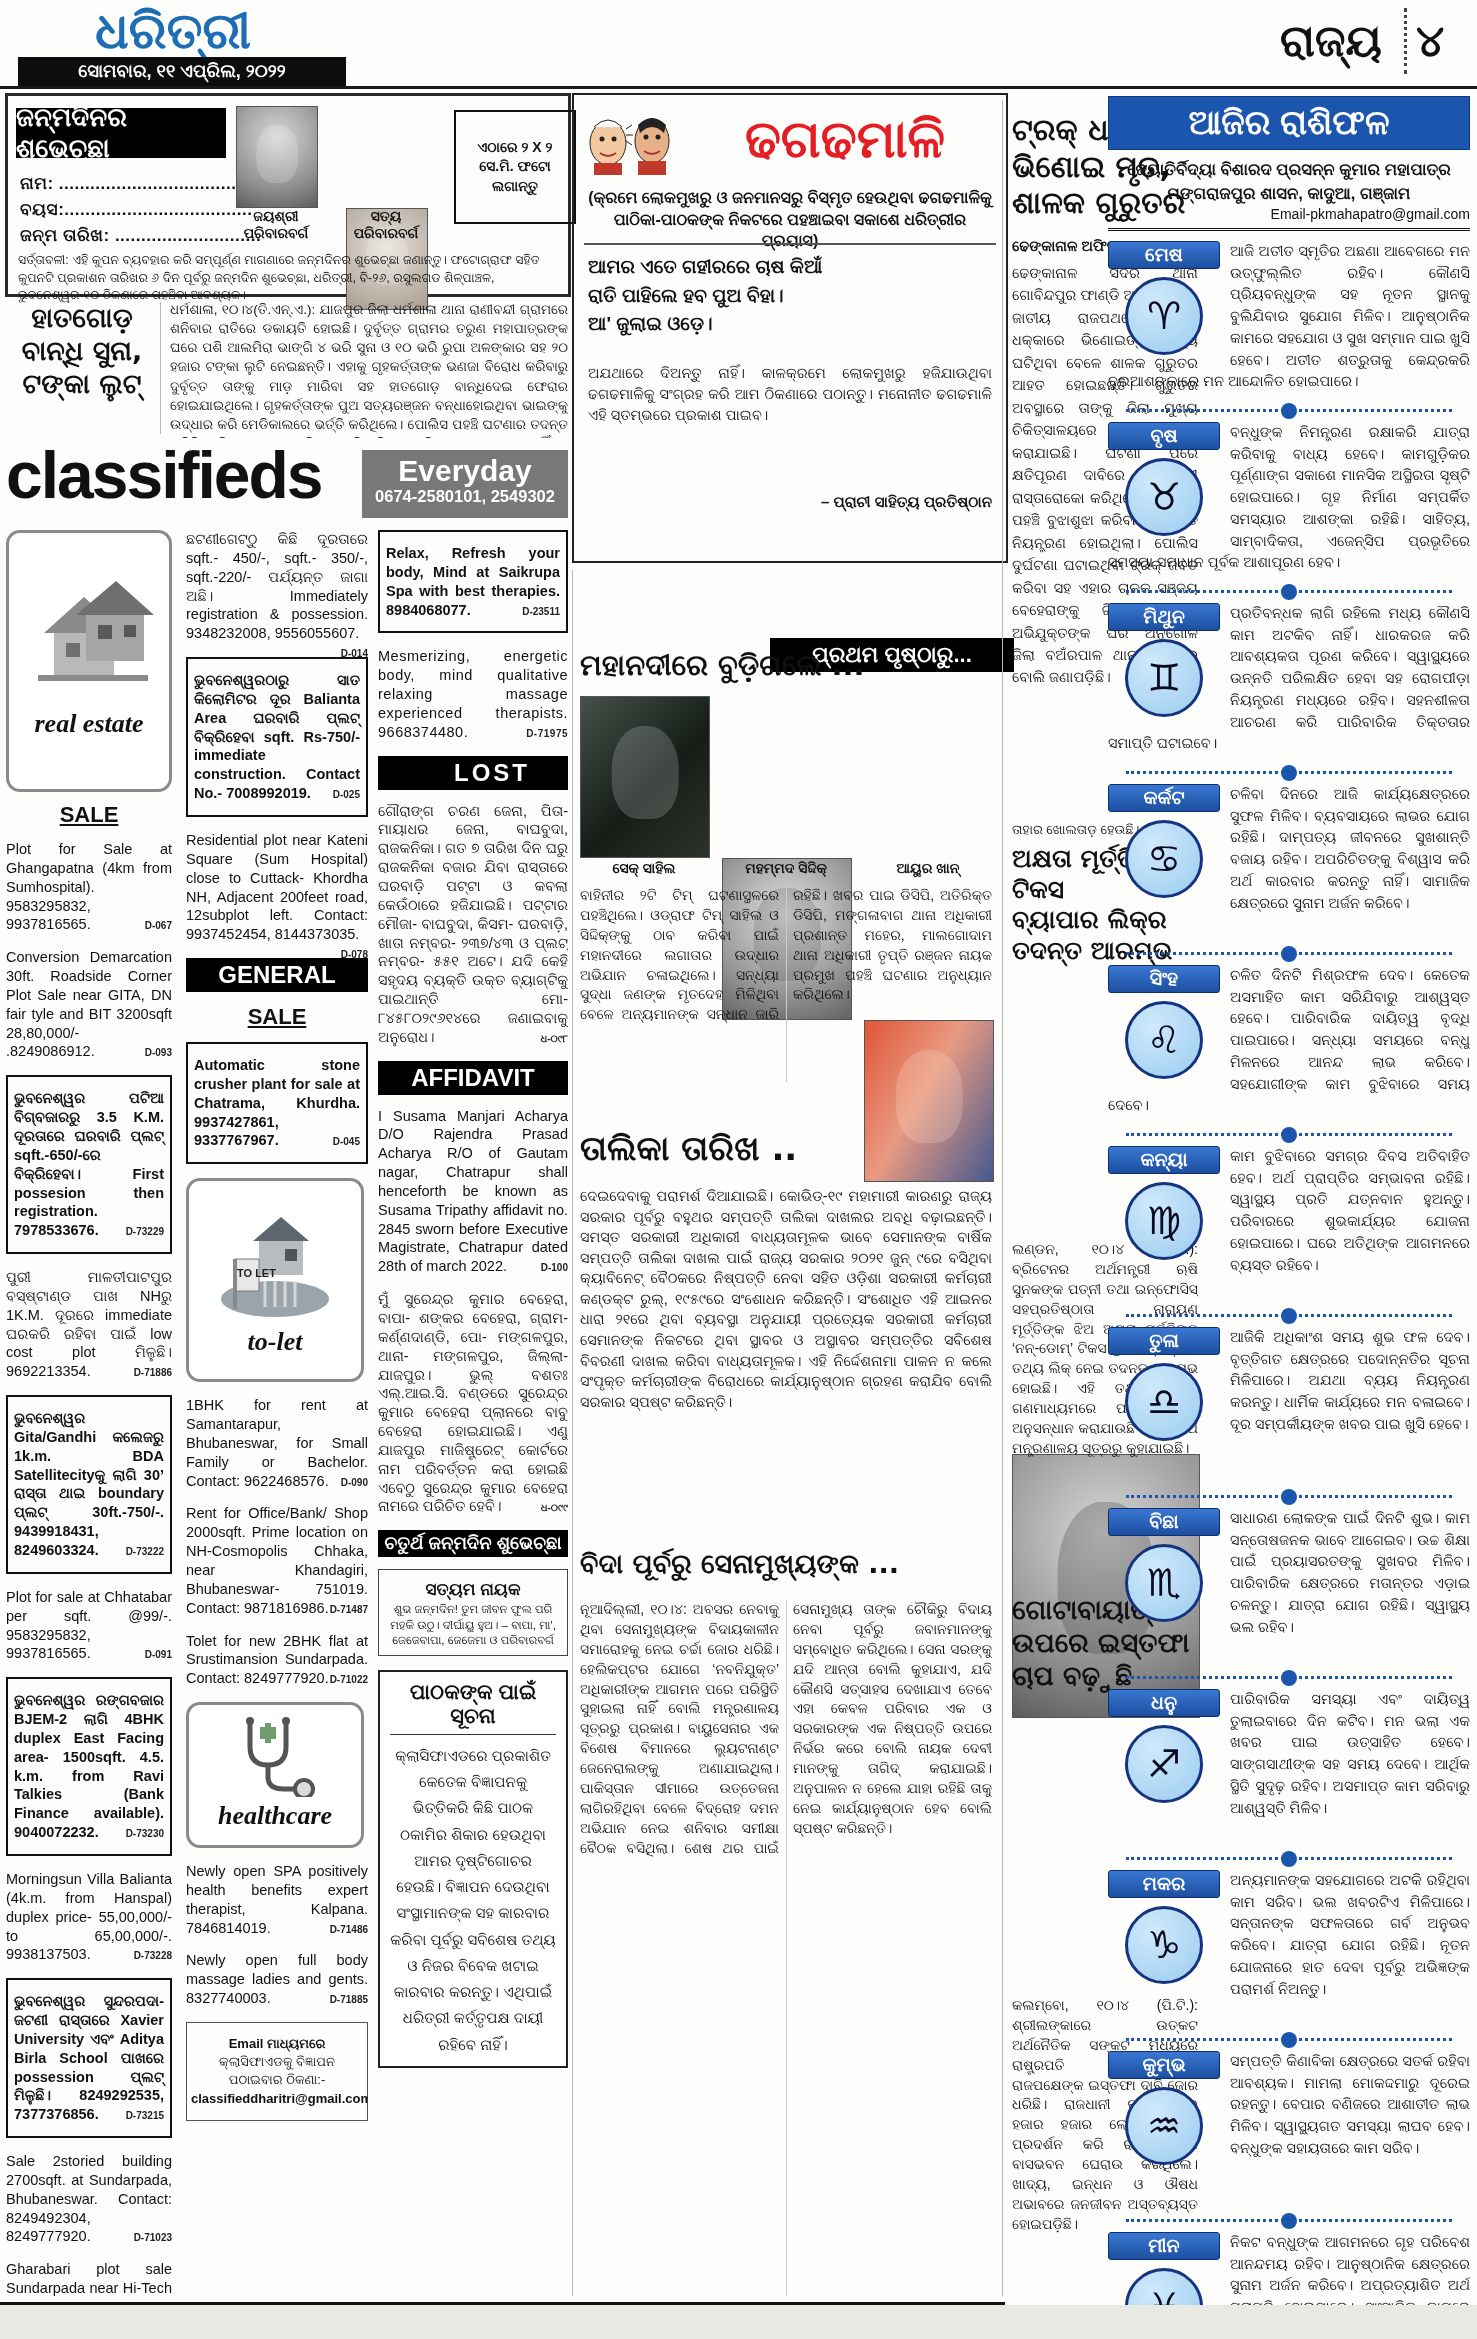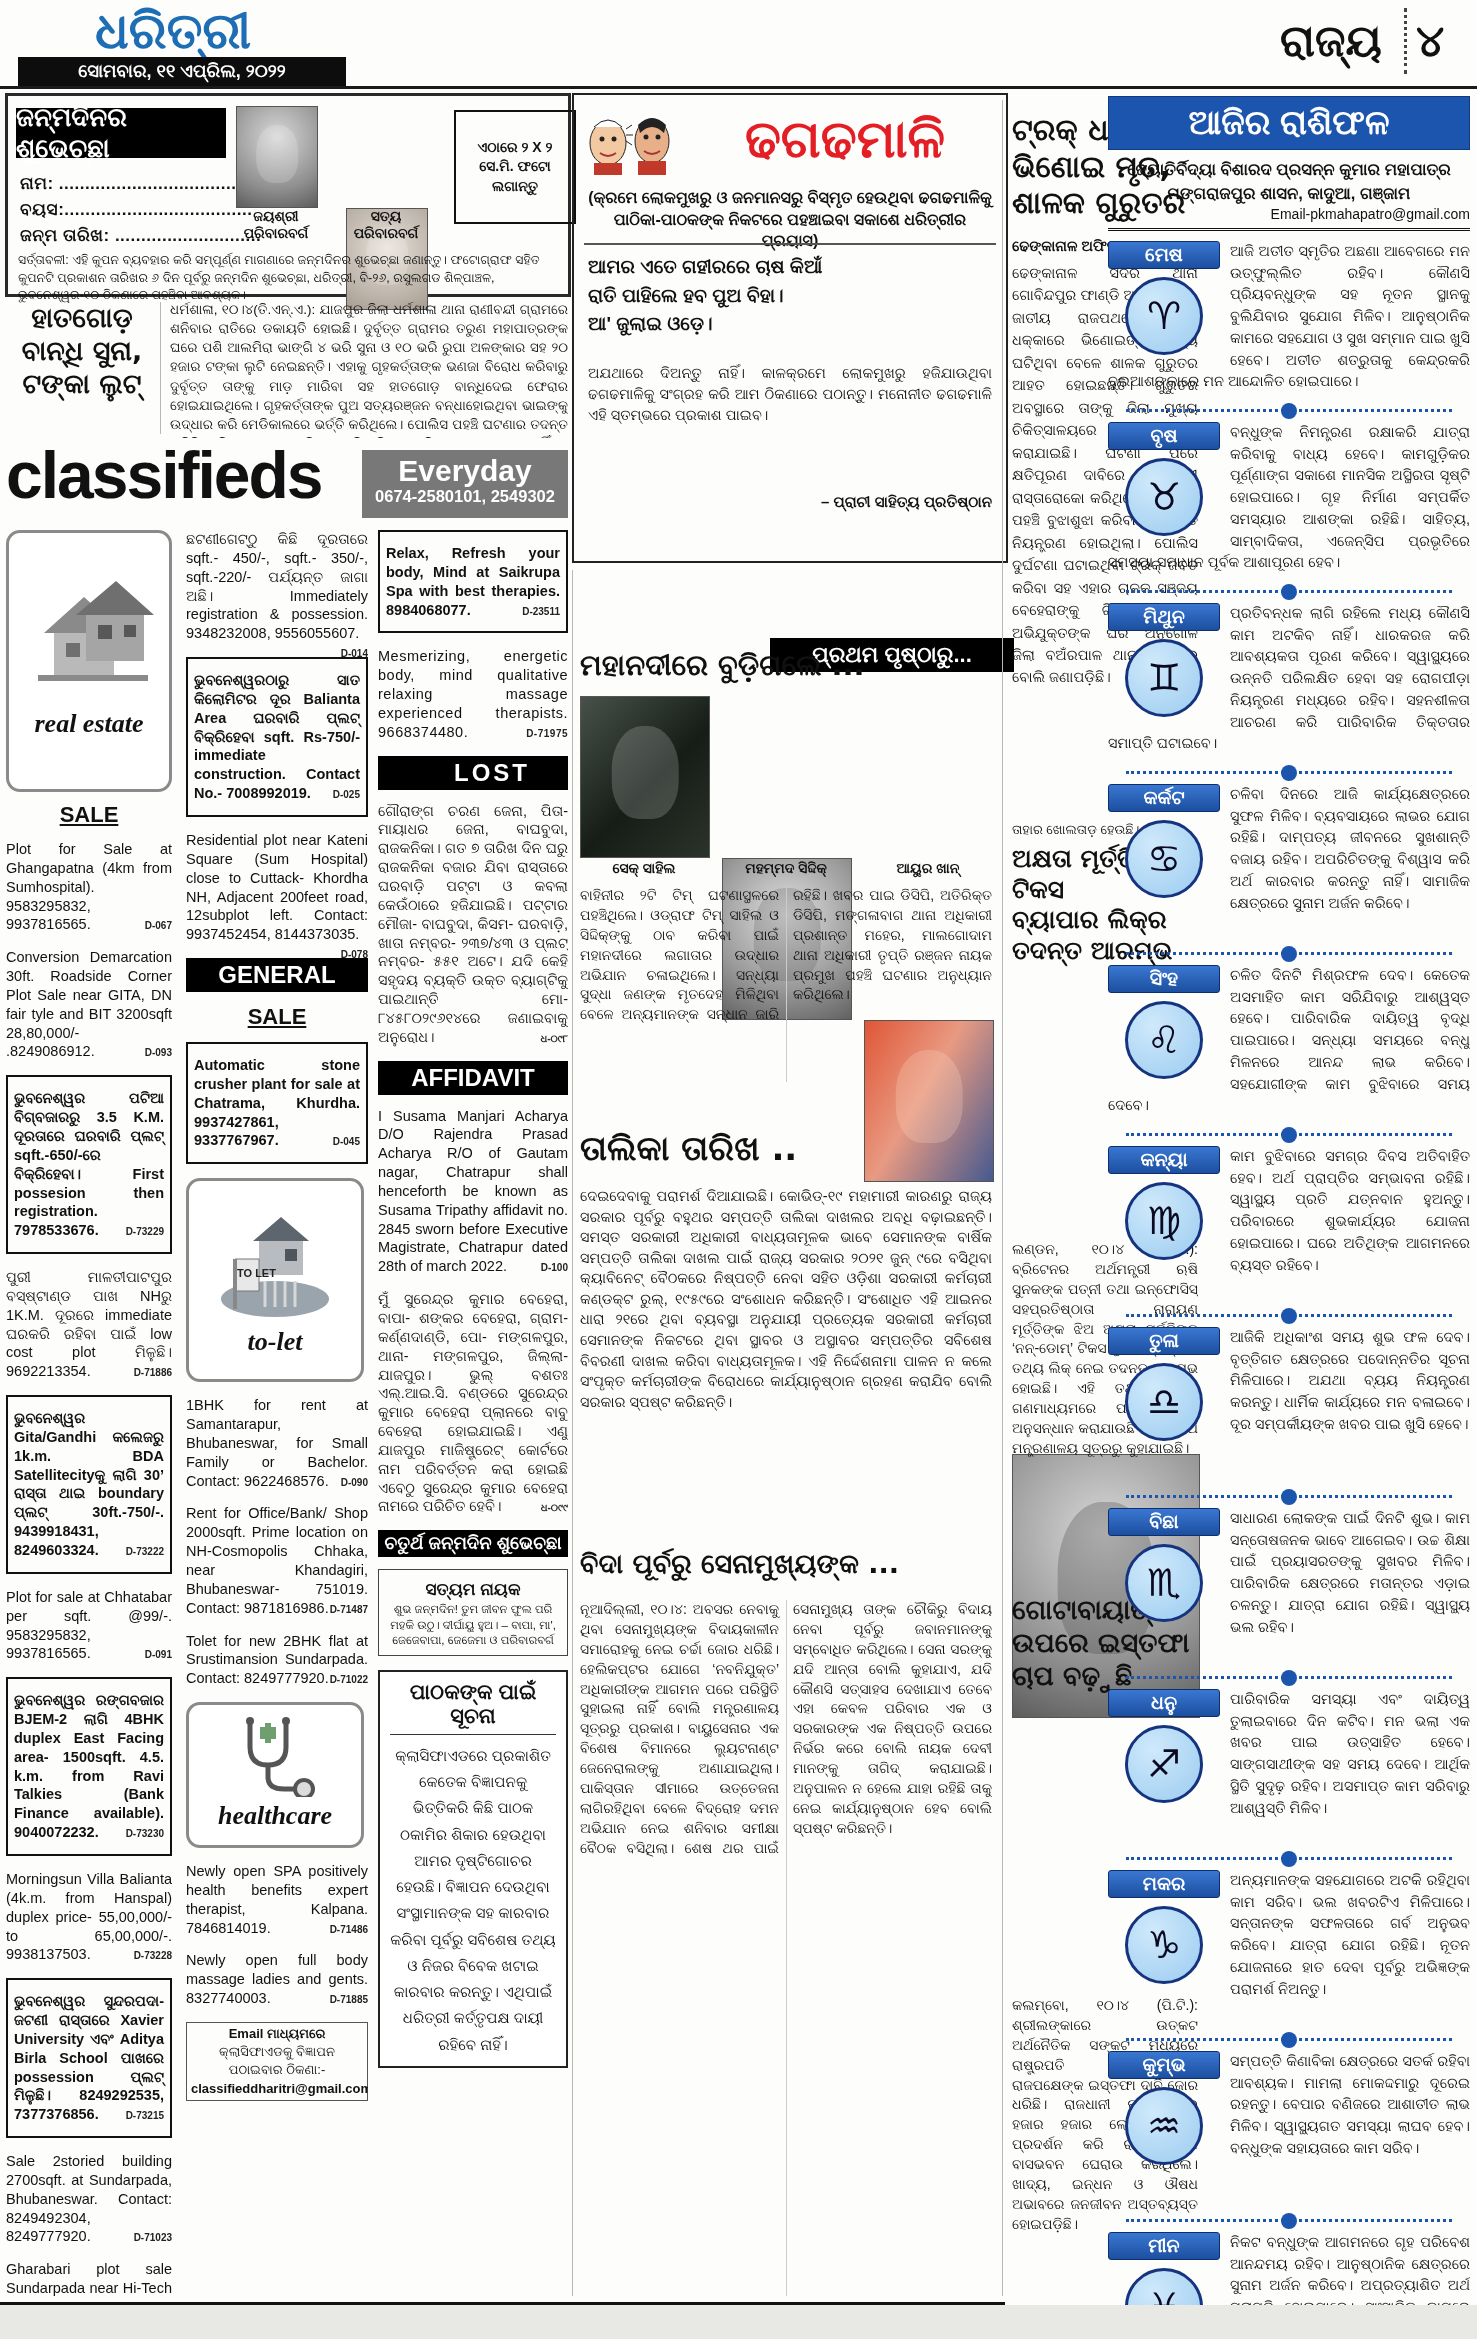--- a/index.html
+++ b/index.html
@@ -220,21 +220,21 @@
           <circle cx="56" cy="8" r="4" fill="#555"></circle>
         <path d="M38 52 L38 64 Q38 76 54 76 L66 76" fill="none" stroke="#555" stroke-width="5"></path>
         <circle cx="74" cy="76" r="9" fill="#dcdcdc" stroke="#555" stroke-width="4"></circle>
         <rect x="30" y="14" width="16" height="12" fill="#6f9f6f"></rect>
         <rect x="35" y="10" width="6" height="20" fill="#6f9f6f"></rect>
       </svg>
       <div class="lbl">healthcare</div>
     </div>
     <p class="ad"><span>Newly open SPA positively health benefits expert therapist, Kalpana. 7846814019.</span><span class="dref">D-71486</span></p>
     <p class="ad"><span>Newly open full body massage ladies and gents. 8327740003.</span><span class="dref">D-71885</span></p>
-    <div style="border:1px solid #555;text-align:center;padding:2px 4px;font-size:13px;line-height:1.4;">
+    <div style="border:1px solid #555;text-align:center;padding:12px 4px;font-size:13px;line-height:1.4;">
       <b>Email ମାଧ୍ୟମରେ</b><br>
       <span>କ୍ଲାସିଫାଏଡକୁ ବିଜ୍ଞାପନ</span><br>
       <span>ପଠାଇବାର ଠିକଣା:-</span><br>
       <b>classifieddharitri@gmail.com</b>
     </div>
   </div>
 
   <div class="abs colflow" style="left:378px;top:530px;width:190px;height:1768px;">
     <p class="ad bx"><span>Relax, Refresh your body, Mind at Saikrupa Spa with best therapies. 8984068077.</span><span class="dref">D-23511</span></p>
     <p class="ad" style="letter-spacing:.5px;"><span>Mesmerizing, energetic body, mind qualitative relaxing massage experienced therapists. 9668374480.</span><span class="dref">D-71975</span></p>

